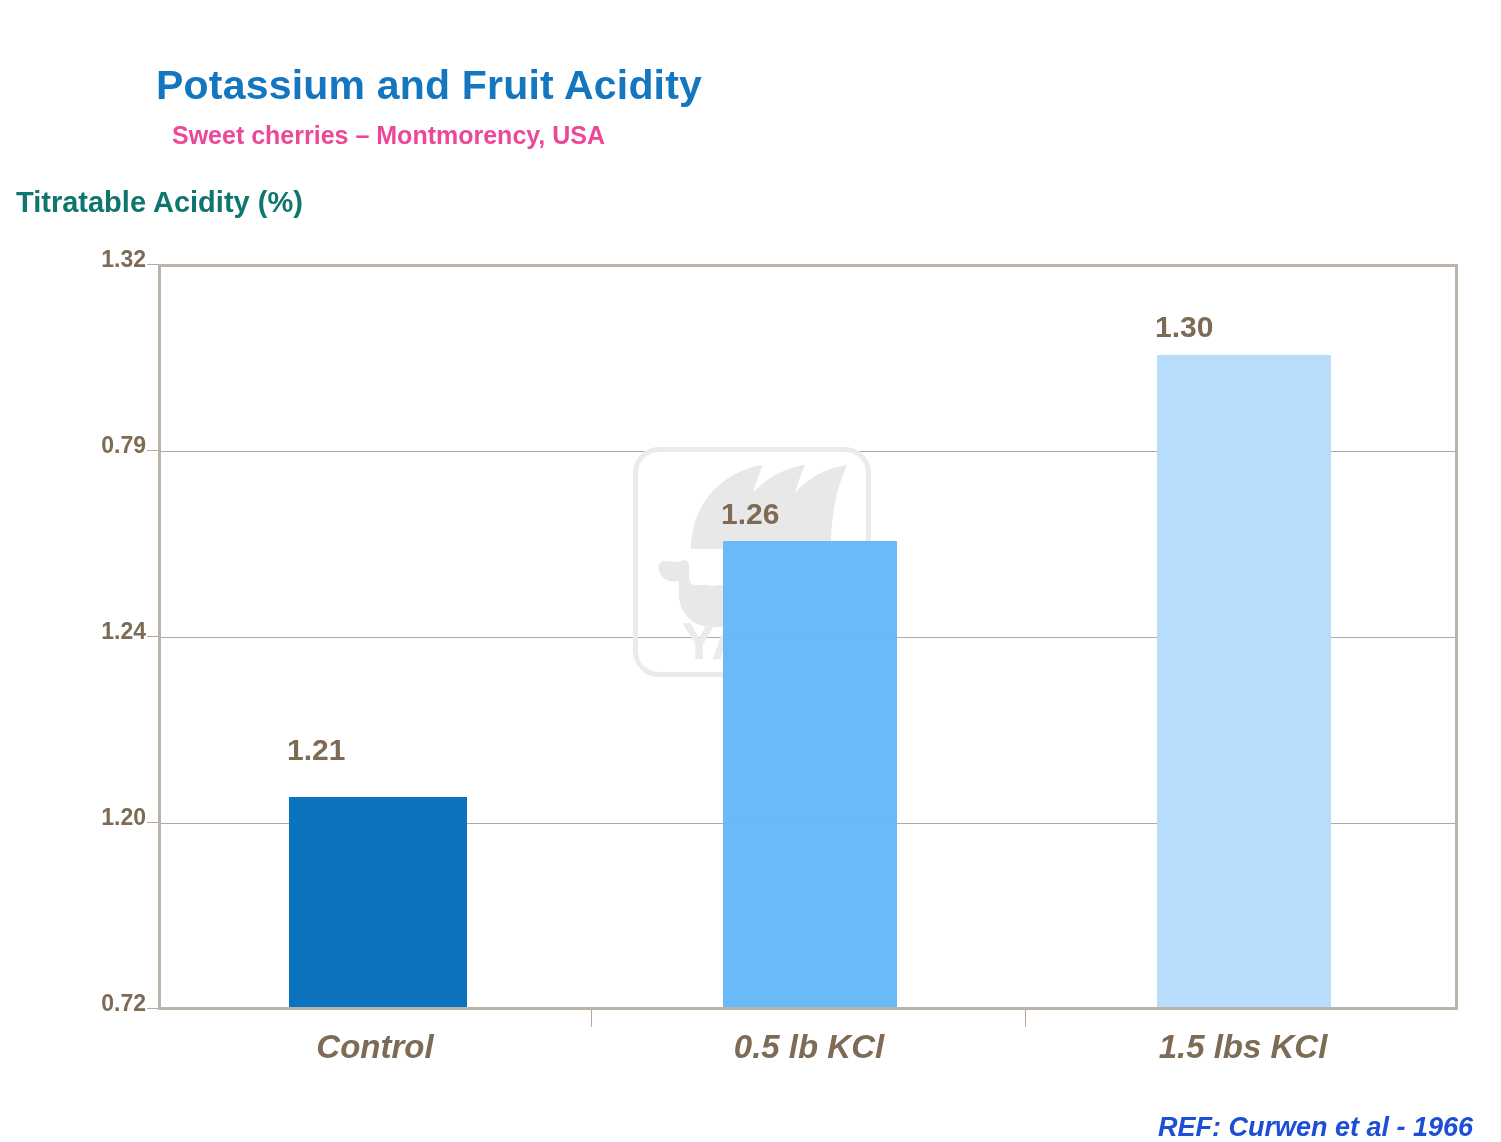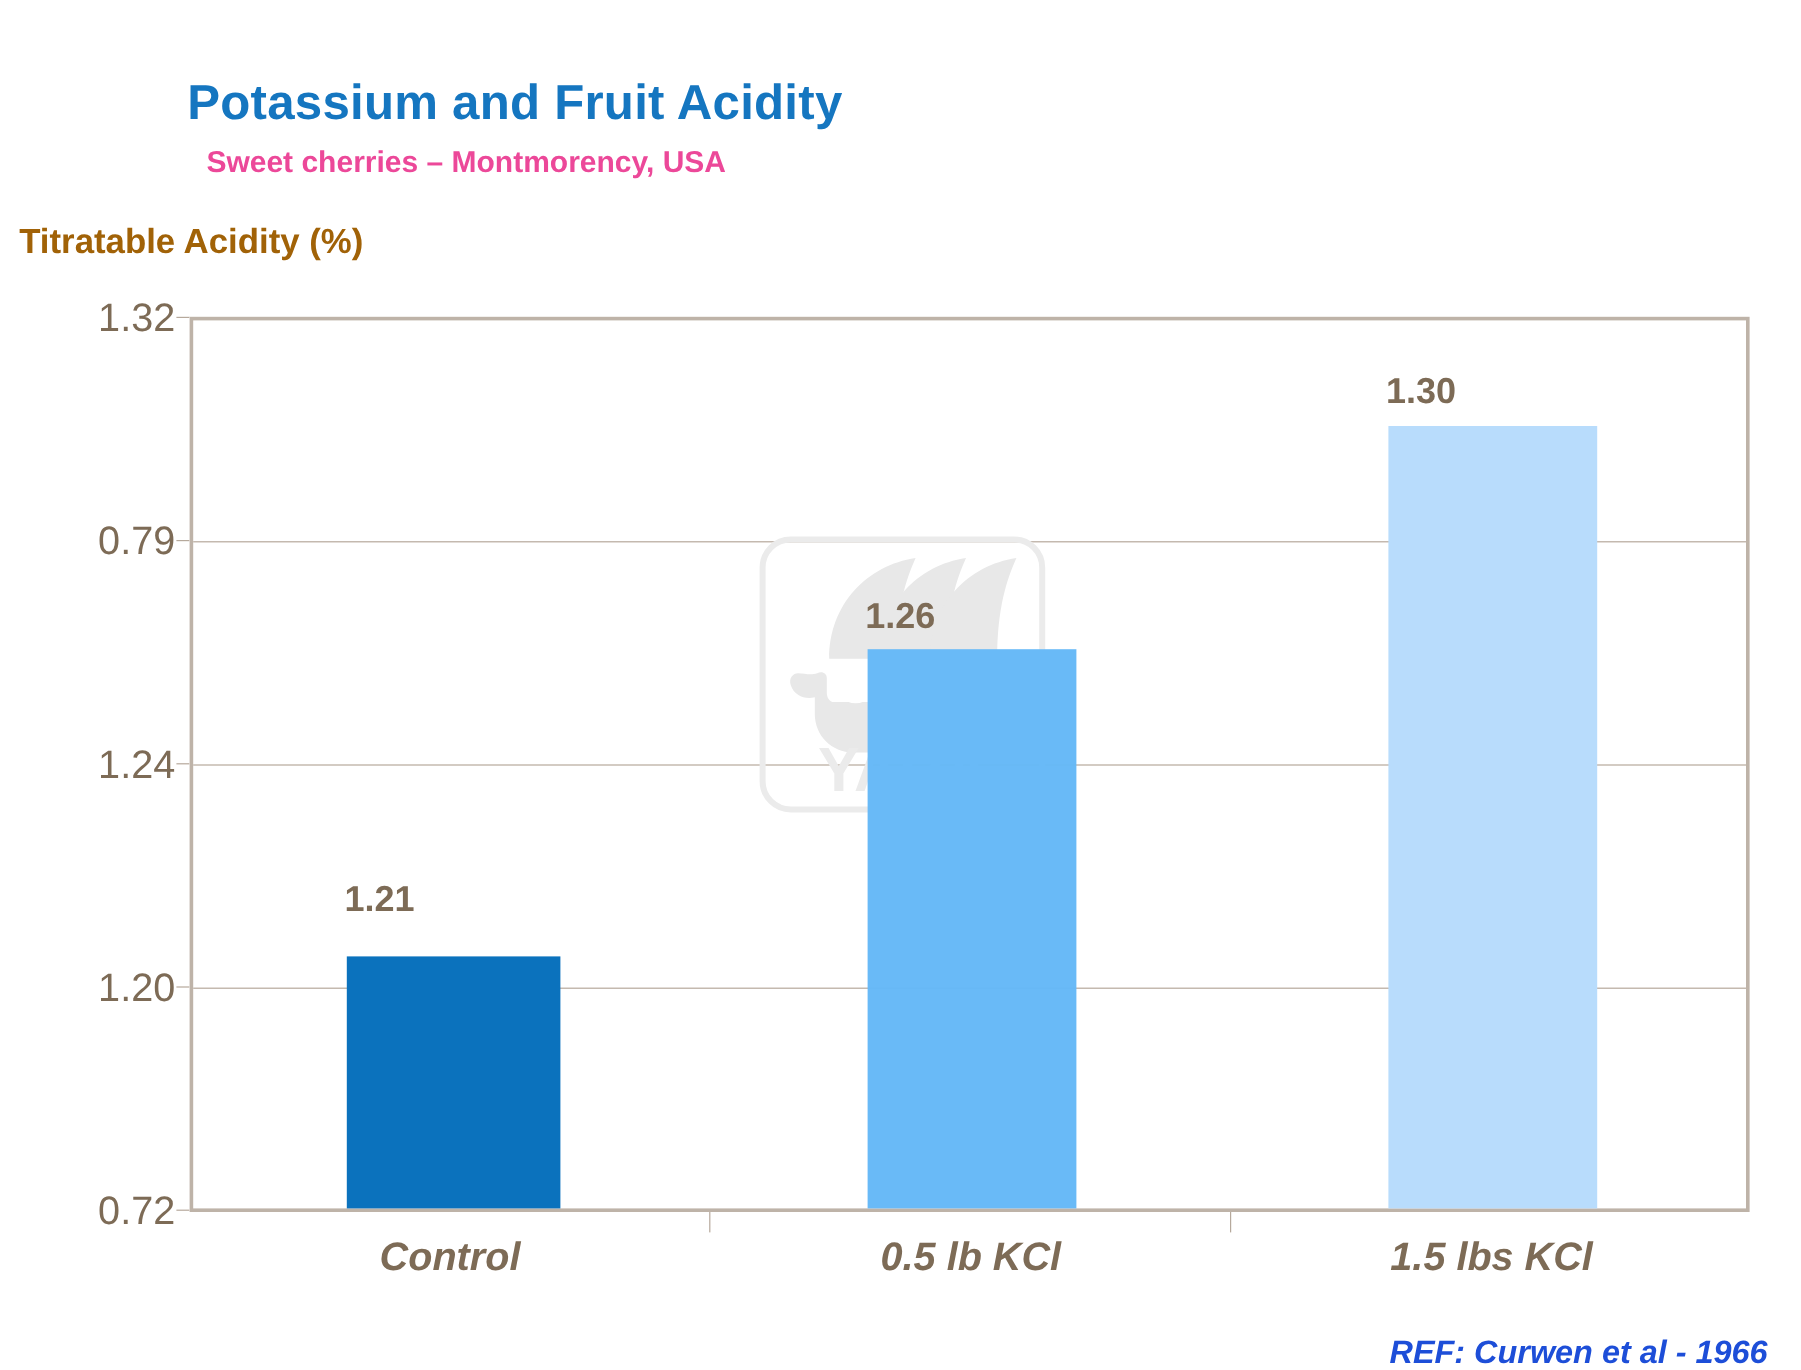--- a/index.html
+++ b/index.html
@@ -35,21 +35,21 @@
     color: #ec4899;
     white-space: nowrap;
     margin-left: 15px;
   }
   #y-axis-title {
     position: absolute;
     left: 16px;
     top: 186px;
     font-size: 29px;
     font-weight: bold;
-    color: #a16207;
+    color: #0f766e;
     white-space: nowrap;
   }
 
   
   #plot-area {
     position: absolute;
     left: 158px;
     top: 264px;
     width: 1300px;
     height: 746px;
@@ -95,22 +95,22 @@
     font-weight: bold;
     color: #7d6b56;
     text-align: left;
     white-space: nowrap;
   }
 
   
   .y-tick-label {
     position: absolute;
     right: 1355px;
-    font-size: 33px;
-    font-weight: normal;
+    font-size: 23px;
+    font-weight: bold;
     color: #7d6b56;
     text-align: left;
     white-space: nowrap;
   }
   .y-tick-mark {
     position: absolute;
     width: 11px;
     height: 1px;
     background: #b6a99c;
   }

